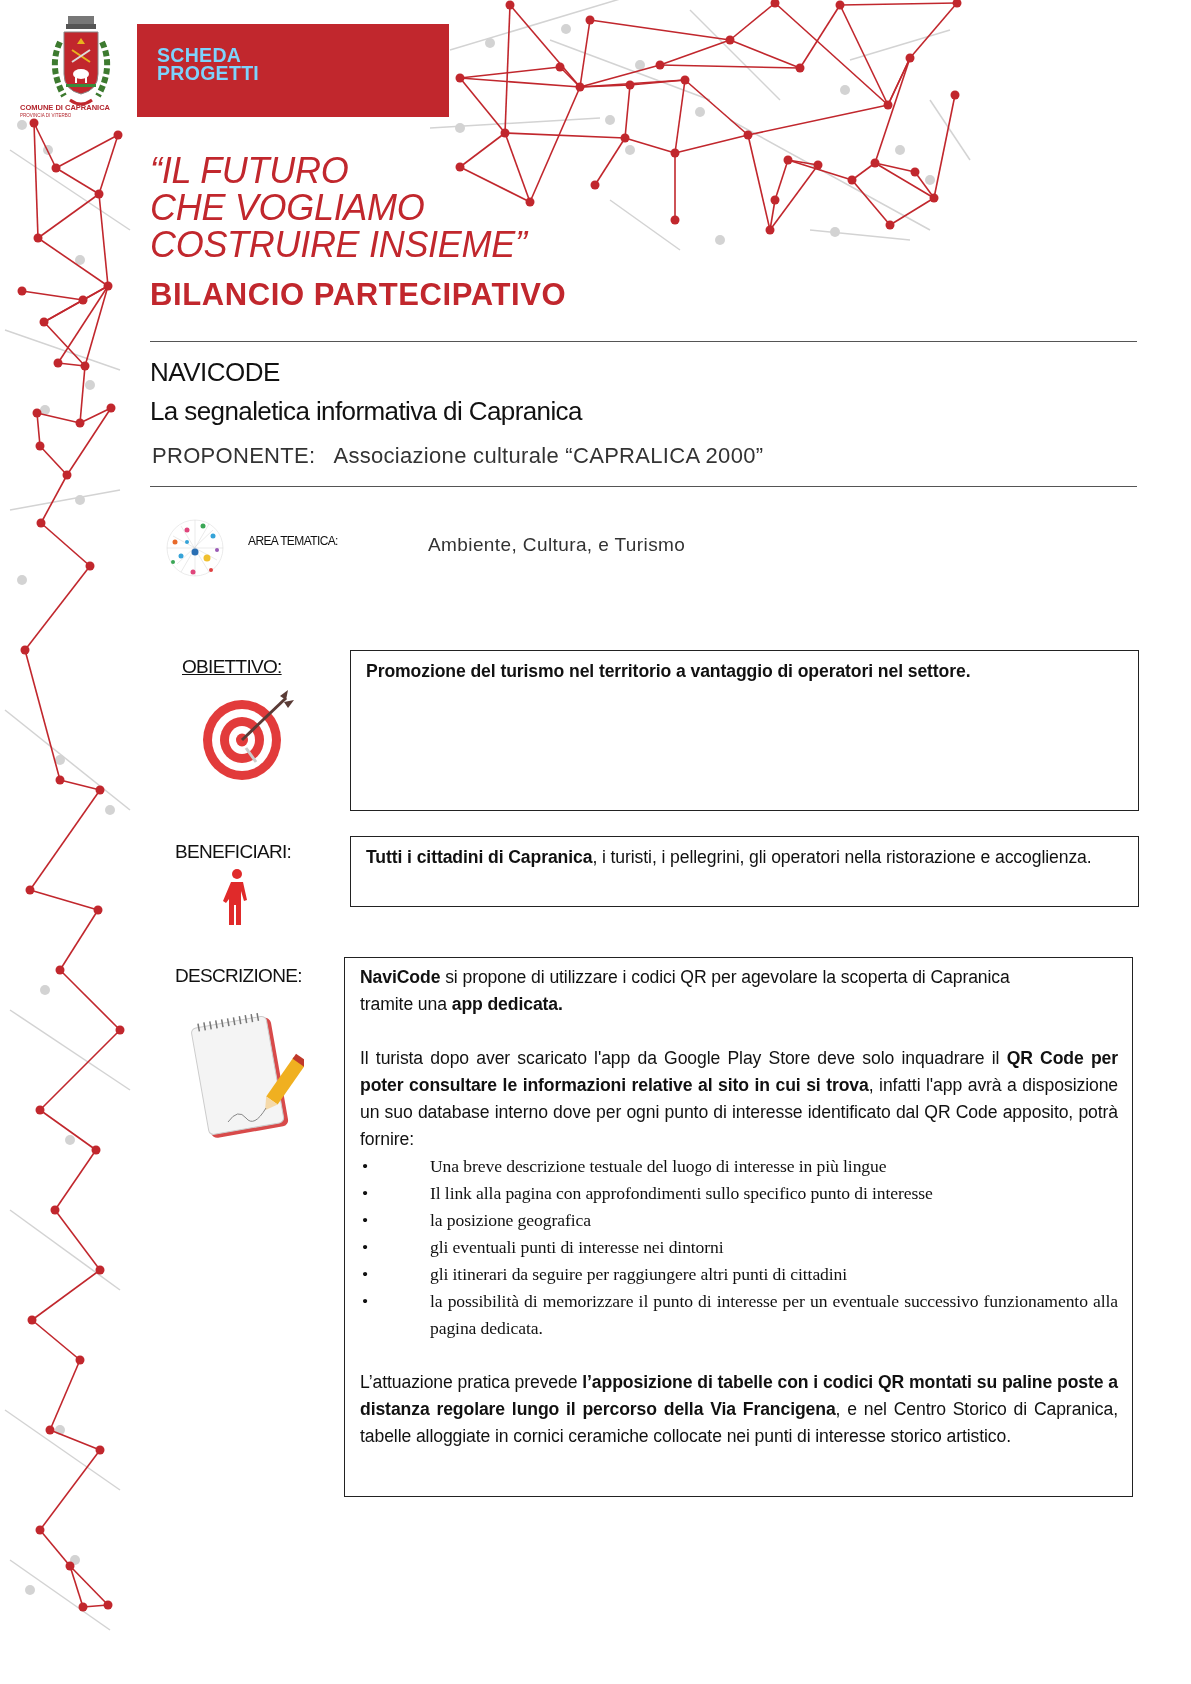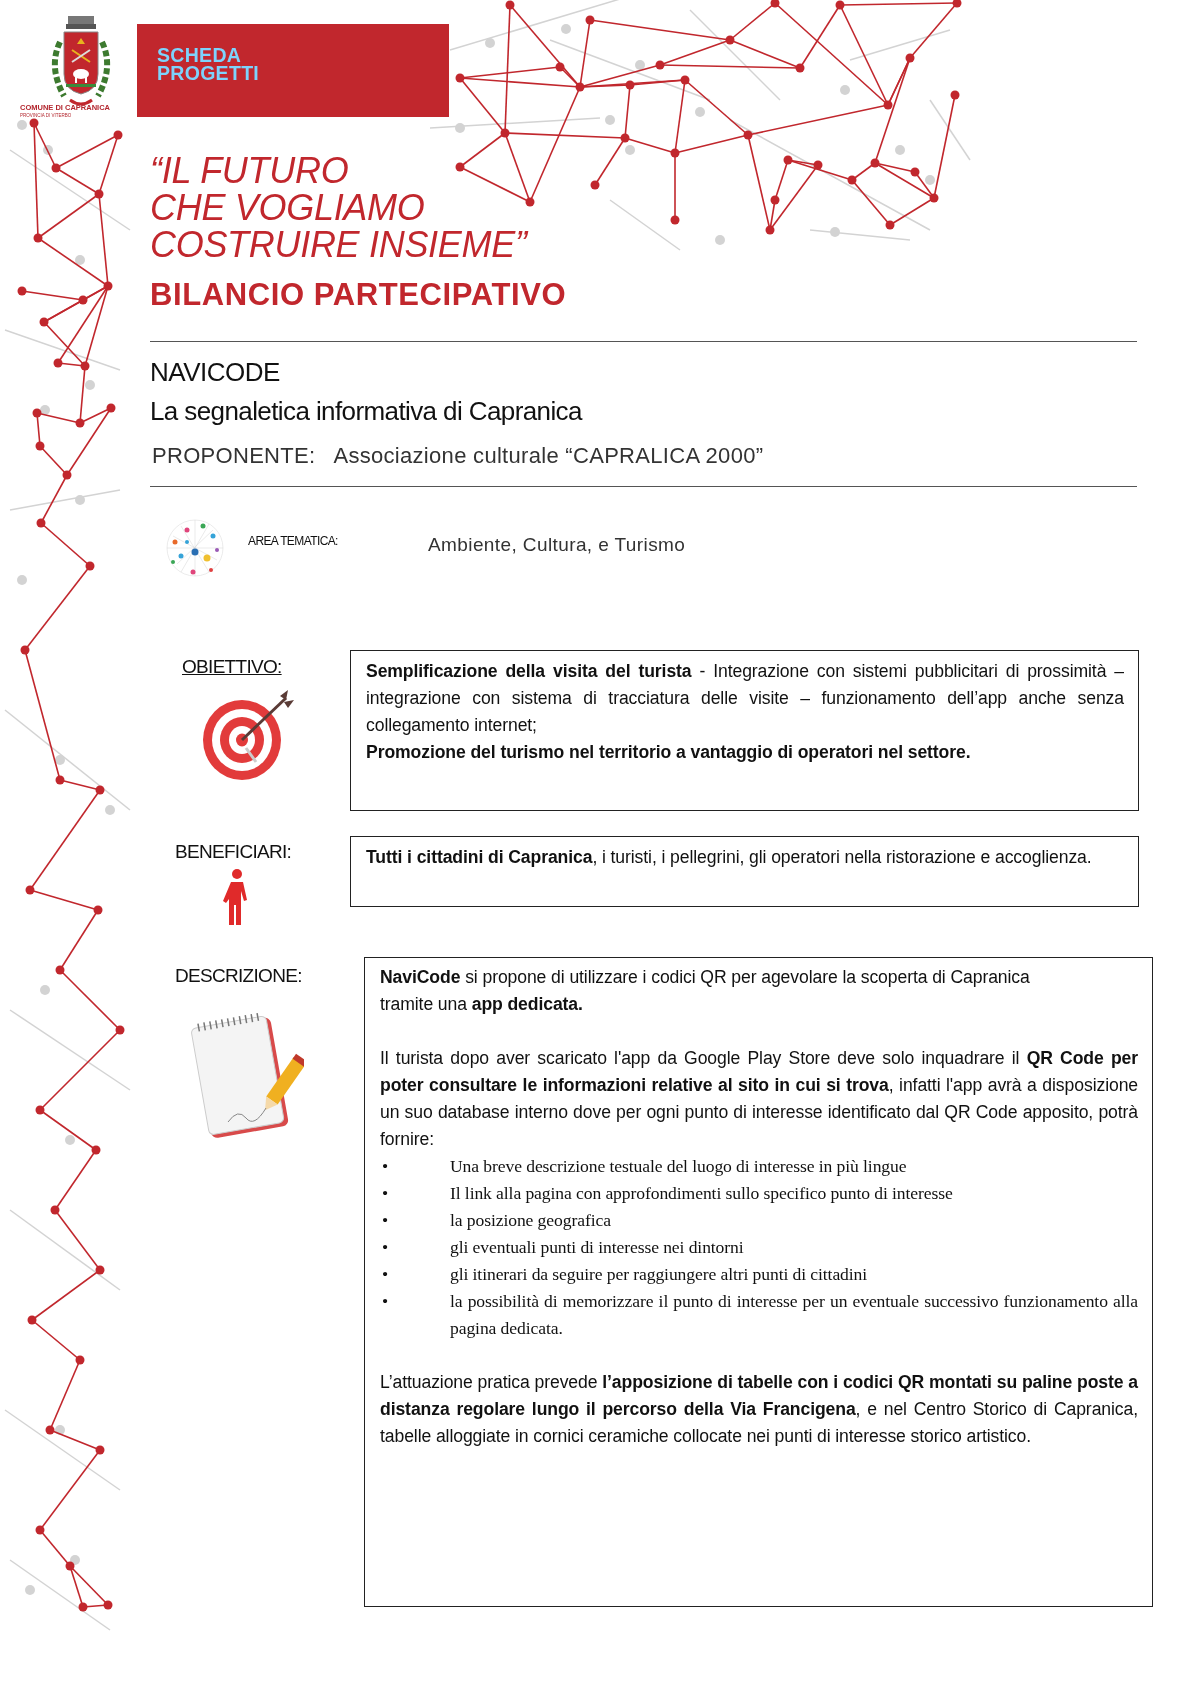--- a/index.html
+++ b/index.html
@@ -339,21 +339,20 @@
   <ellipse cx="48" cy="50" rx="30" ry="31" fill="#fff"></ellipse>
   <ellipse cx="48" cy="50" rx="22" ry="23" fill="#e23b3b"></ellipse>
   <ellipse cx="48" cy="50" rx="13" ry="14" fill="#fff"></ellipse>
   <ellipse cx="48" cy="50" rx="6" ry="6.5" fill="#e23b3b"></ellipse>
   <line x1="48" y1="50" x2="92" y2="8" stroke="#5a3b36" stroke-width="3"></line>
   <path d="M86 6 l8 -6 l-2 10 z M90 12 l10 -2 l-6 8 z" fill="#5a3b36"></path>
   <line x1="52" y1="58" x2="62" y2="72" stroke="#ccc" stroke-width="3"></line>
 </svg>
 <div class="abs box" style="left:350px; top:650px; width:789px; height:161px;">
   <div class="box-text justify" style="top:7px;">
-    <div><b>Semplificazione della visita del turista</b><span> - Integrazione con sistemi pubblicitari di prossimità – integrazione con sistema di tracciatura delle visite – funzionamento dell’app anche senza collegamento internet;</span></div>
     <div><b>Promozione del turismo nel territorio a vantaggio di operatori nel settore.</b></div>
   </div>
 </div>
 
 <div class="abs sec-label" style="left:175px; top:841px;">BENEFICIARI:</div>
 <svg class="abs" style="left:220px; top:868px; width:36px; height:60px;" viewBox="0 0 36 60">
   <circle cx="17" cy="6" r="5" fill="#e02a2a"></circle>
   <path d="M11 14 h12 l4 18 l-3 1 l-3 -10 v34 h-5 v-20 h-2 v20 h-5 v-26 l-3 4 l-3 -2 z" fill="#e02a2a"></path>
 </svg>
 <div class="abs box" style="left:350px; top:836px; width:789px; height:71px;">
@@ -381,21 +380,21 @@
       <line x1="80" y1="6" x2="80" y2="14"></line>
     </g>
   </g>
   <g transform="rotate(35 90 80)">
     <rect x="84" y="44" width="14" height="48" fill="#f0b020"></rect>
     <rect x="84" y="40" width="14" height="6" fill="#c0392b"></rect>
     <path d="M84 92 l7 12 l7 -12 z" fill="#f5d9a8"></path>
   </g>
   <path d="M40 112 q10 -14 18 -4 q8 10 20 -10" fill="none" stroke="#888" stroke-width="1"></path>
 </svg>
-<div class="abs box" style="left:364px; top:957px; width:789px; height:650px;">
+<div class="abs box" style="left:344px; top:957px; width:789px; height:540px;">
   <div class="box-text" style="top:6px;">
     <div><b>NaviCode</b><span> si propone di utilizzare i codici QR per agevolare la scoperta di Capranica</span></div>
     <div><span> tramite una </span><b>app dedicata.</b></div>
     <div style="height:27px;"></div>
     <div class="justify"><span> Il turista dopo aver scaricato l'app da Google Play Store deve solo inquadrare il </span><b>QR Code per poter consultare le informazioni relative al sito in cui si trova</b><span>, infatti l'app avrà a disposizione un suo database interno dove per ogni punto di interesse identificato dal QR Code apposito, potrà fornire:</span></div>
     <ul class="bullets">
       <li>Una breve descrizione testuale del luogo di interesse in più lingue</li>
       <li>Il link alla pagina con approfondimenti sullo specifico punto di interesse</li>
       <li>la posizione geografica</li>
       <li>gli eventuali punti di interesse nei dintorni</li>

